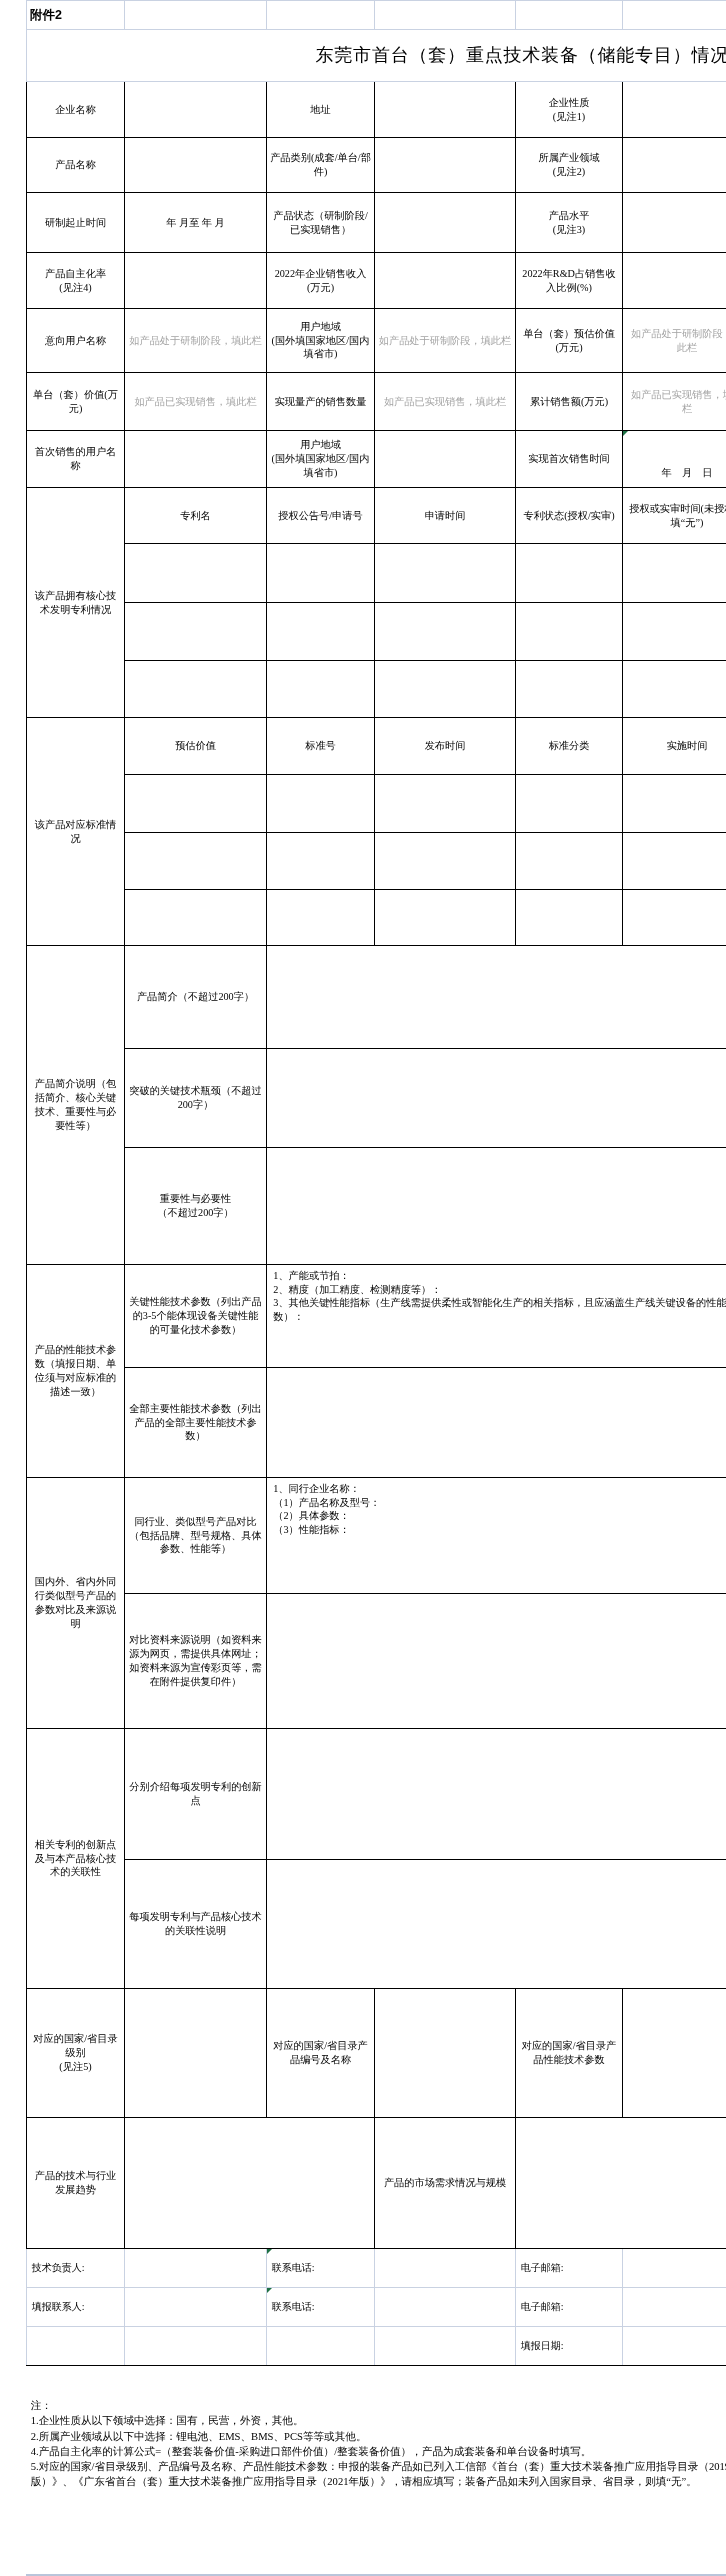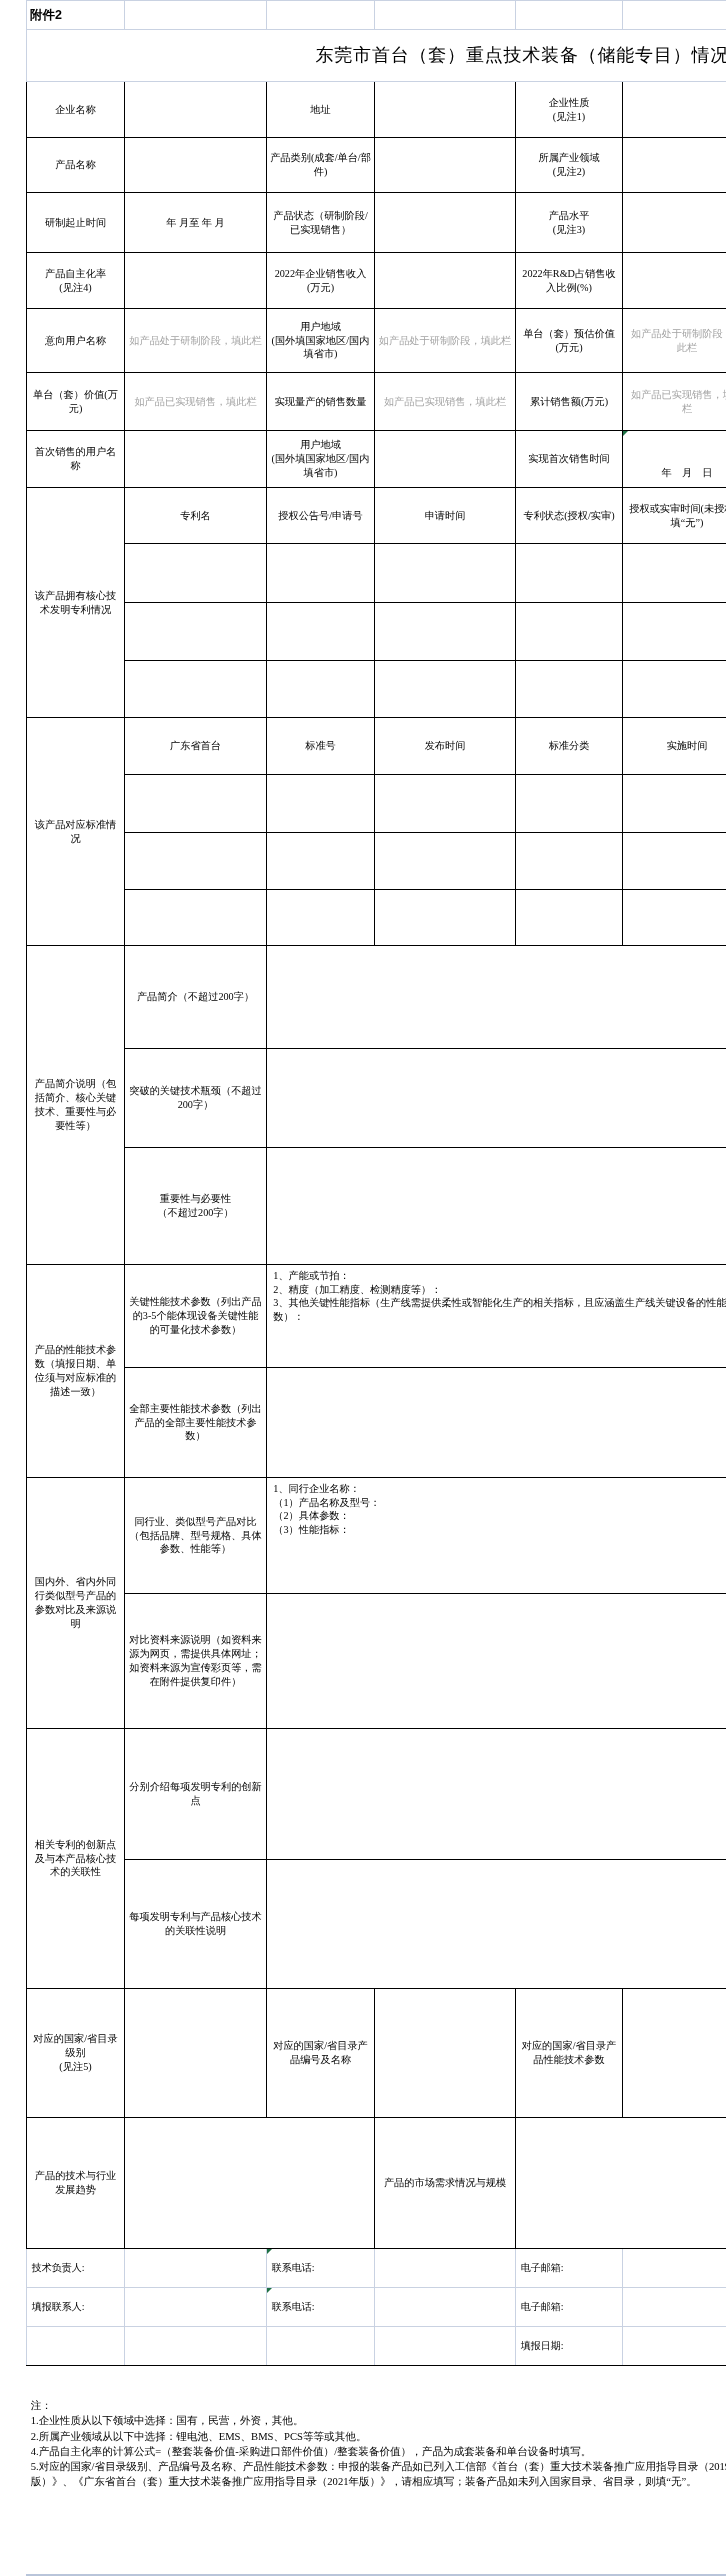--- a/index.html
+++ b/index.html
@@ -168,21 +168,21 @@
     <tr class="main" style="height:57px">
       <td></td>
           <td></td>
       <td></td>
           <td></td>
       <td></td>
     </tr>
 
     <tr class="main" style="height:57px">
       <td rowspan="4">该产品对应标准情况</td>
-      <td>广东省首台</td>
+      <td>预估价值</td>
       <td>标准号</td>
       <td>发布时间</td>
       <td>标准分类</td>
       <td>实施时间</td>
     </tr>
     <tr class="main" style="height:58px">
       <td></td>
           <td></td>
       <td></td>
           <td></td>

